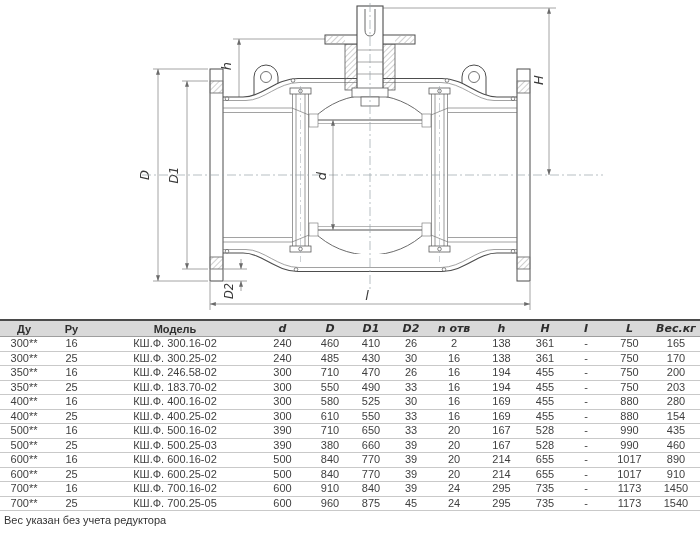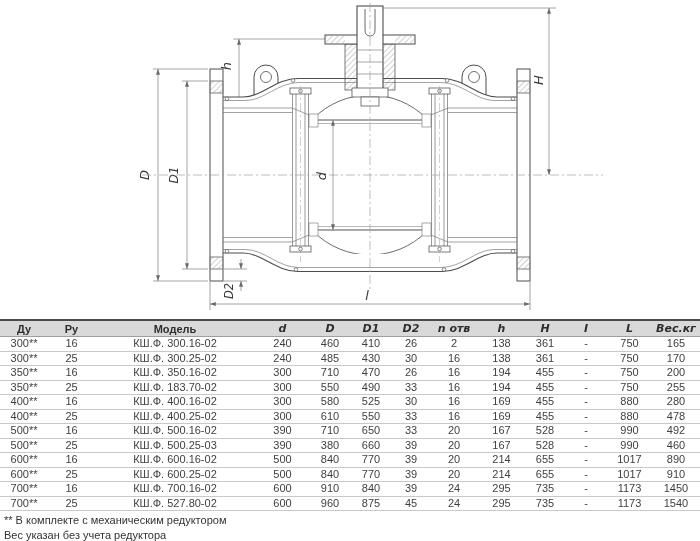--- a/index.html
+++ b/index.html
@@ -273,21 +273,21 @@
             <td>16</td>
             <td>138</td>
             <td>361</td>
             <td>-</td>
             <td>750</td>
             <td>170</td>
           </tr>
           <tr>
             <td>350**</td>
             <td>16</td>
-            <td>КШ.Ф. 350.16-02</td>
+            <td>КШ.Ф. 246.58-02</td>
             <td>300</td>
             <td>710</td>
             <td>470</td>
             <td>26</td>
             <td>16</td>
             <td>194</td>
             <td>455</td>
             <td>-</td>
             <td>750</td>
             <td>200</td>
@@ -298,21 +298,21 @@
             <td>КШ.Ф. 183.70-02</td>
             <td>300</td>
             <td>550</td>
             <td>490</td>
             <td>33</td>
             <td>16</td>
             <td>194</td>
             <td>455</td>
             <td>-</td>
             <td>750</td>
-            <td>255</td>
+            <td>203</td>
           </tr>
           <tr>
             <td>400**</td>
             <td>16</td>
             <td>КШ.Ф. 400.16-02</td>
             <td>300</td>
             <td>580</td>
             <td>525</td>
             <td>30</td>
             <td>16</td>
@@ -328,36 +328,36 @@
             <td>КШ.Ф. 400.25-02</td>
             <td>300</td>
             <td>610</td>
             <td>550</td>
             <td>33</td>
             <td>16</td>
             <td>169</td>
             <td>455</td>
             <td>-</td>
             <td>880</td>
-            <td>478</td>
+            <td>154</td>
           </tr>
           <tr>
             <td>500**</td>
             <td>16</td>
             <td>КШ.Ф. 500.16-02</td>
             <td>390</td>
             <td>710</td>
             <td>650</td>
             <td>33</td>
             <td>20</td>
             <td>167</td>
             <td>528</td>
             <td>-</td>
             <td>990</td>
-            <td>492</td>
+            <td>435</td>
           </tr>
           <tr>
             <td>500**</td>
             <td>25</td>
             <td>КШ.Ф. 500.25-03</td>
             <td>390</td>
             <td>380</td>
             <td>660</td>
             <td>39</td>
             <td>20</td>
@@ -408,33 +408,32 @@
             <td>24</td>
             <td>295</td>
             <td>735</td>
             <td>-</td>
             <td>1173</td>
             <td>1450</td>
           </tr>
           <tr>
             <td>700**</td>
             <td>25</td>
-            <td>КШ.Ф. 527.80-02</td>
+            <td>КШ.Ф. 700.25-05</td>
             <td>600</td>
             <td>960</td>
             <td>875</td>
             <td>45</td>
             <td>24</td>
             <td>295</td>
             <td>735</td>
             <td>-</td>
             <td>1173</td>
             <td>1540</td>
           </tr>
         </tbody>
     </table>
     <div class="footnotes">
-      <div>** В комплекте с механическим редуктором</div>
       <div>Вес указан без учета редуктора</div>
     </div>
   </div>
 
 </div>
 
 </body></html>

